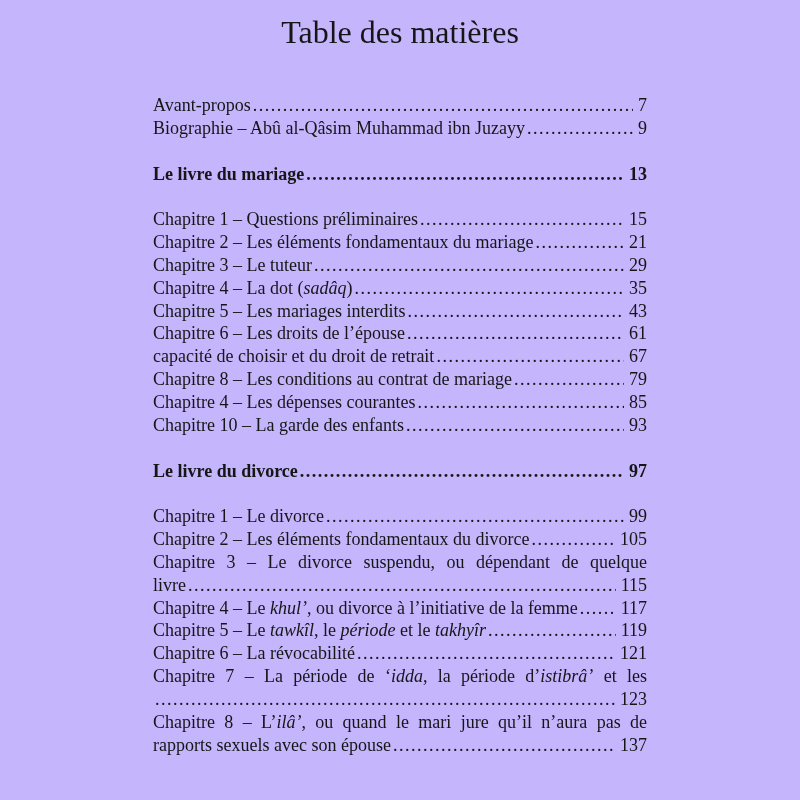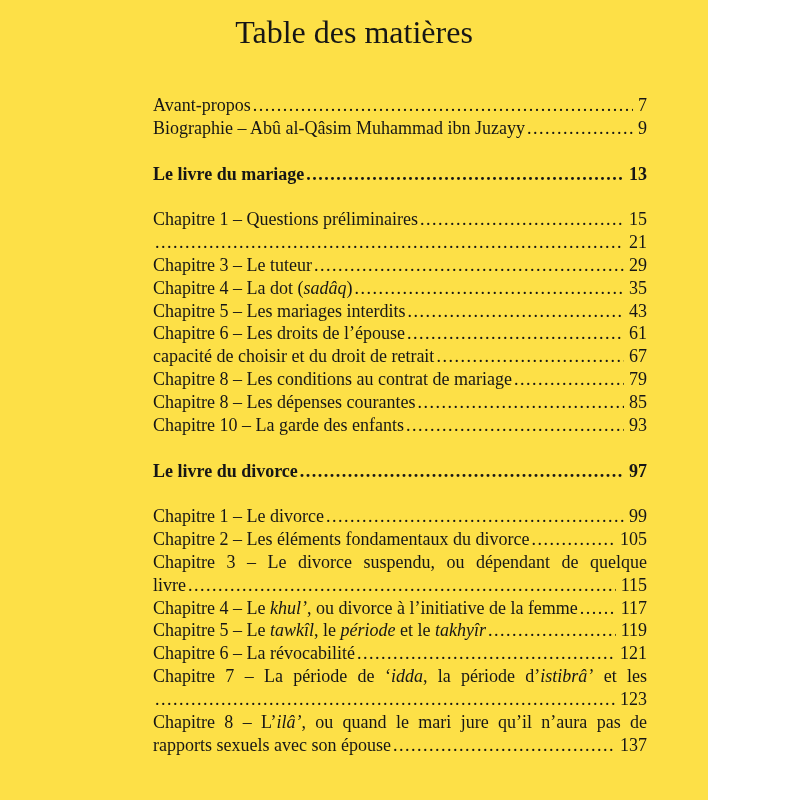--- a/index.html
+++ b/index.html
@@ -1,19 +1,19 @@
 <!DOCTYPE html>
 <html><head>
 <meta charset="utf-8">
 <style>
   html,body{margin:0;padding:0;background:#ffffff;}
   .page{
     position:relative;
-    width:708px;height:800px;
-    background:#fde047;
+    width:800px;height:800px;
+    background:#c4b5fd;
     color:#161616;
     font-family:"Liberation Serif","DejaVu Serif",serif;
     overflow:hidden;
   }
   .title{
     font-size:32px;
     font-weight:normal;
     text-align:center;
     margin:10px 0 0 0;
     line-height:44px;
@@ -76,20 +76,21 @@
       <div class="toc-spacer"></div>
       <div class="toc-entry">
         <div class="line row">
           <span class="txt"><span>Chapitre 1 – Questions préliminaires</span></span>
           <span class="dots">........................................................................................................................</span>
           <span class="pg">15</span>
         </div>
       </div>
       <div class="toc-entry">
         <div class="line row">
+          <span class="txt"><span>Chapitre 2 – Les éléments fondamentaux du mariage</span></span>
           <span class="dots">........................................................................................................................</span>
           <span class="pg">21</span>
         </div>
       </div>
       <div class="toc-entry">
         <div class="line row">
           <span class="txt"><span>Chapitre 3 – Le tuteur</span></span>
           <span class="dots">........................................................................................................................</span>
           <span class="pg">29</span>
         </div>
@@ -124,21 +125,21 @@
       </div>
       <div class="toc-entry">
         <div class="line row">
           <span class="txt"><span>Chapitre 8 – Les conditions au contrat de mariage</span></span>
           <span class="dots">........................................................................................................................</span>
           <span class="pg">79</span>
         </div>
       </div>
       <div class="toc-entry">
         <div class="line row">
-          <span class="txt"><span>Chapitre 8 – Les dépenses courantes</span></span>
+          <span class="txt"><span>Chapitre 4 – Les dépenses courantes</span></span>
           <span class="dots">........................................................................................................................</span>
           <span class="pg">85</span>
         </div>
       </div>
       <div class="toc-entry">
         <div class="line row">
           <span class="txt"><span>Chapitre 10 – La garde des enfants</span></span>
           <span class="dots">........................................................................................................................</span>
           <span class="pg">93</span>
         </div>

